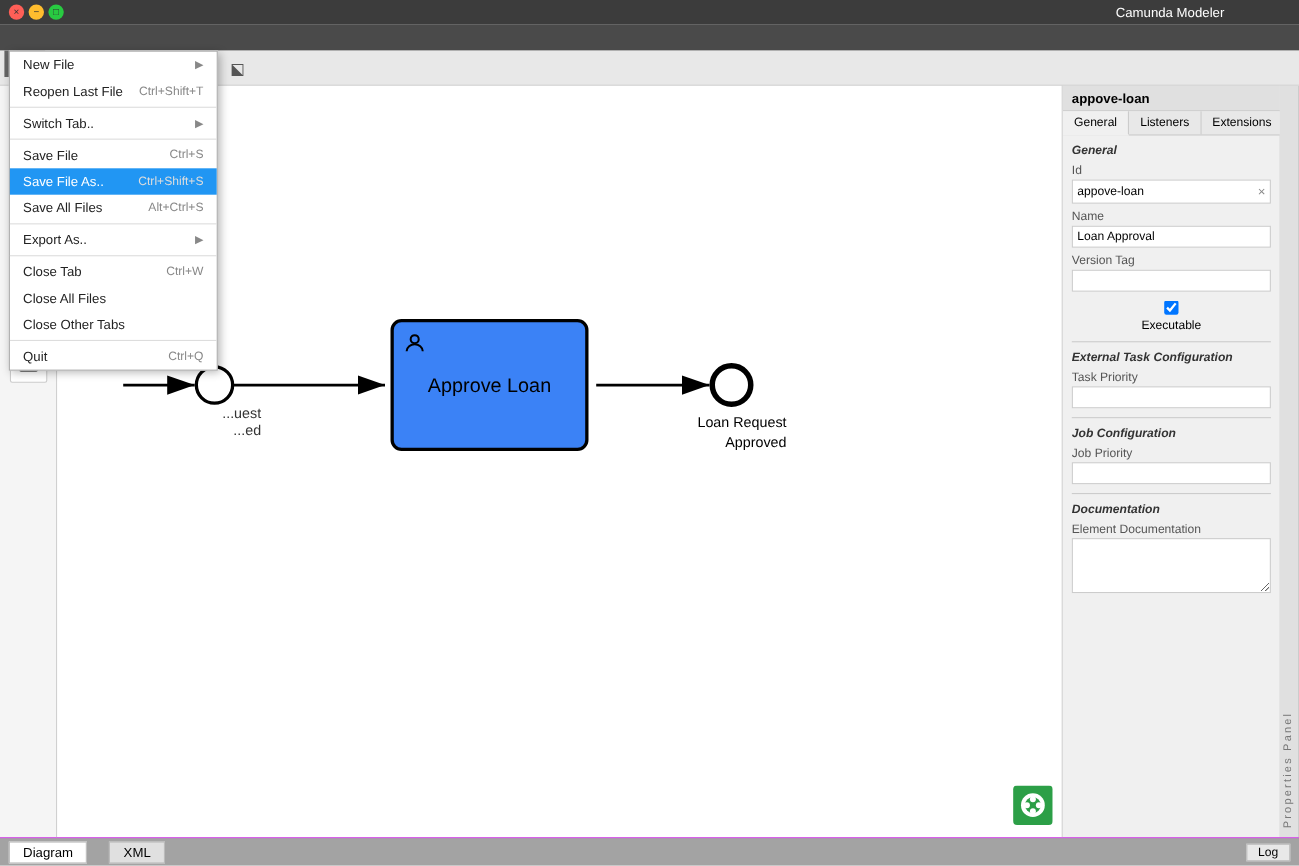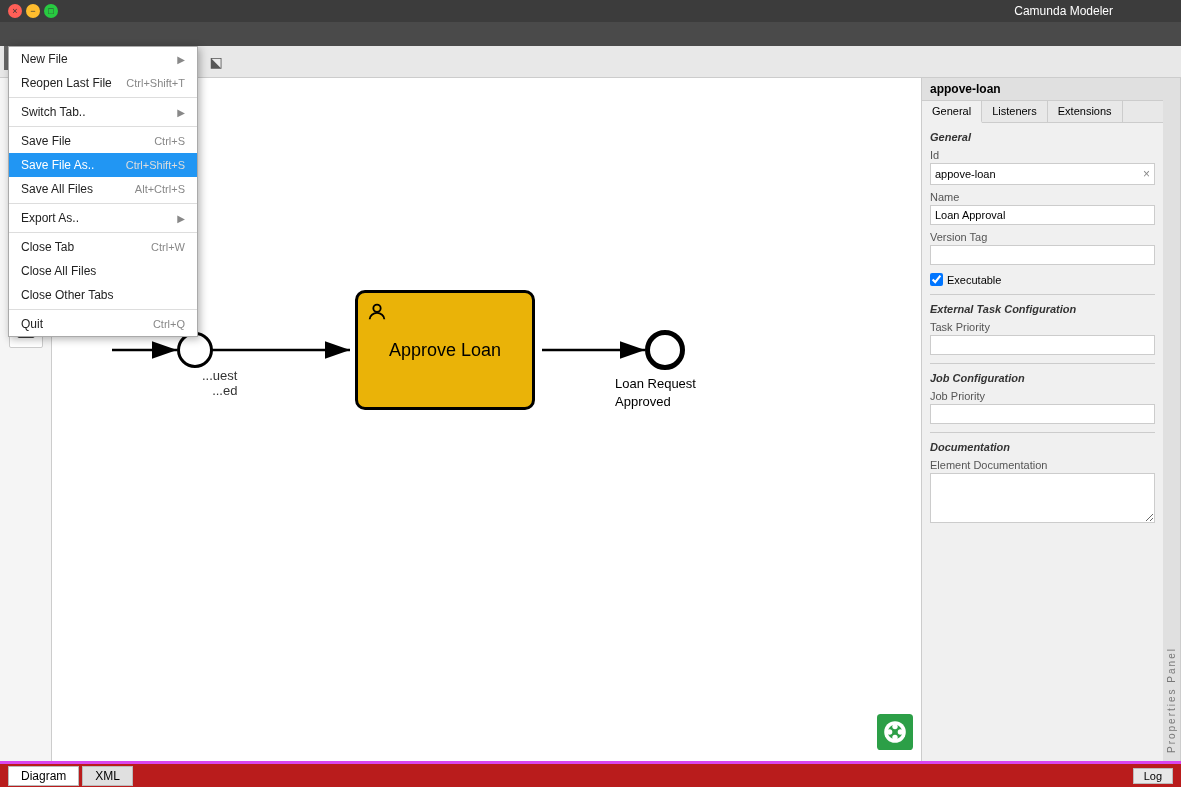--- a/index.html
+++ b/index.html
@@ -99,21 +99,21 @@
     #canvas {
       flex: 1;
       background: #fff;
       position: relative;
       overflow: hidden;
     }
     .bpmn-task {
       width: 180px; height: 120px;
       border: 3px solid #000;
       border-radius: 10px;
-      background: #eab308;
+      background: #3b82f6;
       position: absolute;
       display: flex;
       align-items: center;
       justify-content: center;
       font-size: 18px;
       font-weight: normal;
       text-align: center;
     }
     .bpmn-task .task-icon {
       position: absolute;
@@ -124,21 +124,21 @@
     
     #bpmn-svg {
       position: absolute;
       top: 0; left: 0;
       width: 100%; height: 100%;
       pointer-events: none;
     }
 
     
     #properties-panel {
-      width: 260px;
+      width: 216px;
       background: #f0f0f0;
       border-left: 1px solid #ccc;
       display: flex;
       flex-direction: column;
       font-size: 11px;
     }
     #properties-header {
       background: #e0e0e0;
       padding: 4px 8px;
       font-weight: bold;
@@ -189,21 +189,21 @@
       font-size: 11px;
       width: 100%;
       background: transparent;
     }
     .prop-input .clear-btn {
       cursor: pointer;
       color: #888;
       font-size: 12px;
     }
     .prop-divider { border-top: 1px solid #ccc; margin: 8px 0; }
-    .prop-checkbox { display: flex; align-items: center; gap: 4px; }
+    .prop-checkbox { display: flex; align-items: center; gap: 4px; flex-direction: column; }
     .prop-textarea {
       width: 100%;
       border: 1px solid #ccc;
       font-size: 11px;
       resize: vertical;
       height: 50px;
       padding: 3px;
     }
     #properties-panel-wrapper {
       display: flex;
@@ -219,26 +219,26 @@
       color: #777;
       background: #e0e0e0;
       padding: 8px 3px;
       border-left: 1px solid #ccc;
       letter-spacing: 2px;
     }
 
     
     #statusbar {
       height: 26px;
-      background: #b91c1c;
-      border-top: 3px solid #d946ef;
+      background: #a3a3a3;
+      border-top: 1px solid #d946ef;
       display: flex;
       align-items: center;
       padding: 0 8px;
-      gap: 3px;
+      gap: 20px;
       font-size: 12px;
     }
     .status-tab {
       padding: 2px 12px;
       background: #e0e0e0;
       border: 1px solid #bbb;
       cursor: pointer;
       font-size: 12px;
     }
     .status-tab.active { background: #fff; }
@@ -393,21 +393,21 @@
         <svg width="22" height="22" viewBox="0 0 24 24" fill="none" stroke="#000" stroke-width="2">
           <circle cx="12" cy="8" r="4"></circle>
           <path d="M4 20c0-4 4-7 8-7s8 3 8 7"></path>
         </svg>
       </div>
       <span style="font-size:18px;">Approve Loan</span>
     </div>
 
     <div style="position:absolute; left:593px; top:252px; width:40px; height:40px; border:5px solid #000; border-radius:50%; background:#fff;"></div>
 
-    <div style="position:absolute; left:563px; top:297px; width:100px; text-align:left; font-size:13px; line-height:1.4;">
+    <div style="position:absolute; left:563px; top:297px; width:100px; text-align:right; font-size:13px; line-height:1.4;">
       <span>Loan Request<br>Approved</span>
     </div>
 
     <div style="position:absolute; left:150px; top:290px; font-size:13px; text-align:right; color:#333;">
       <span>...uest<br>...ed</span>
     </div>
 
     <div id="camunda-logo">
       <svg class="camunda-logo-svg" viewBox="0 0 40 40" fill="none">
         <rect width="40" height="40" rx="4" fill="#2c9f47"></rect>

